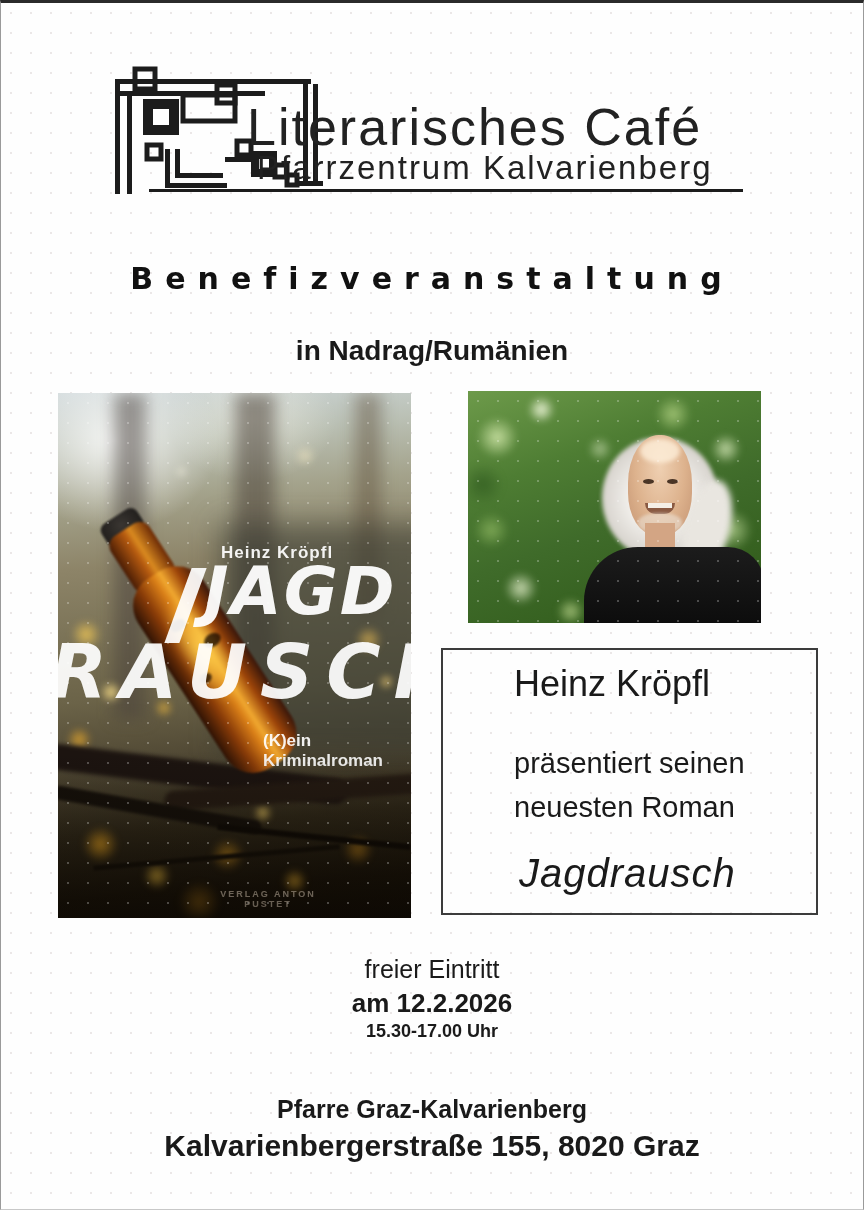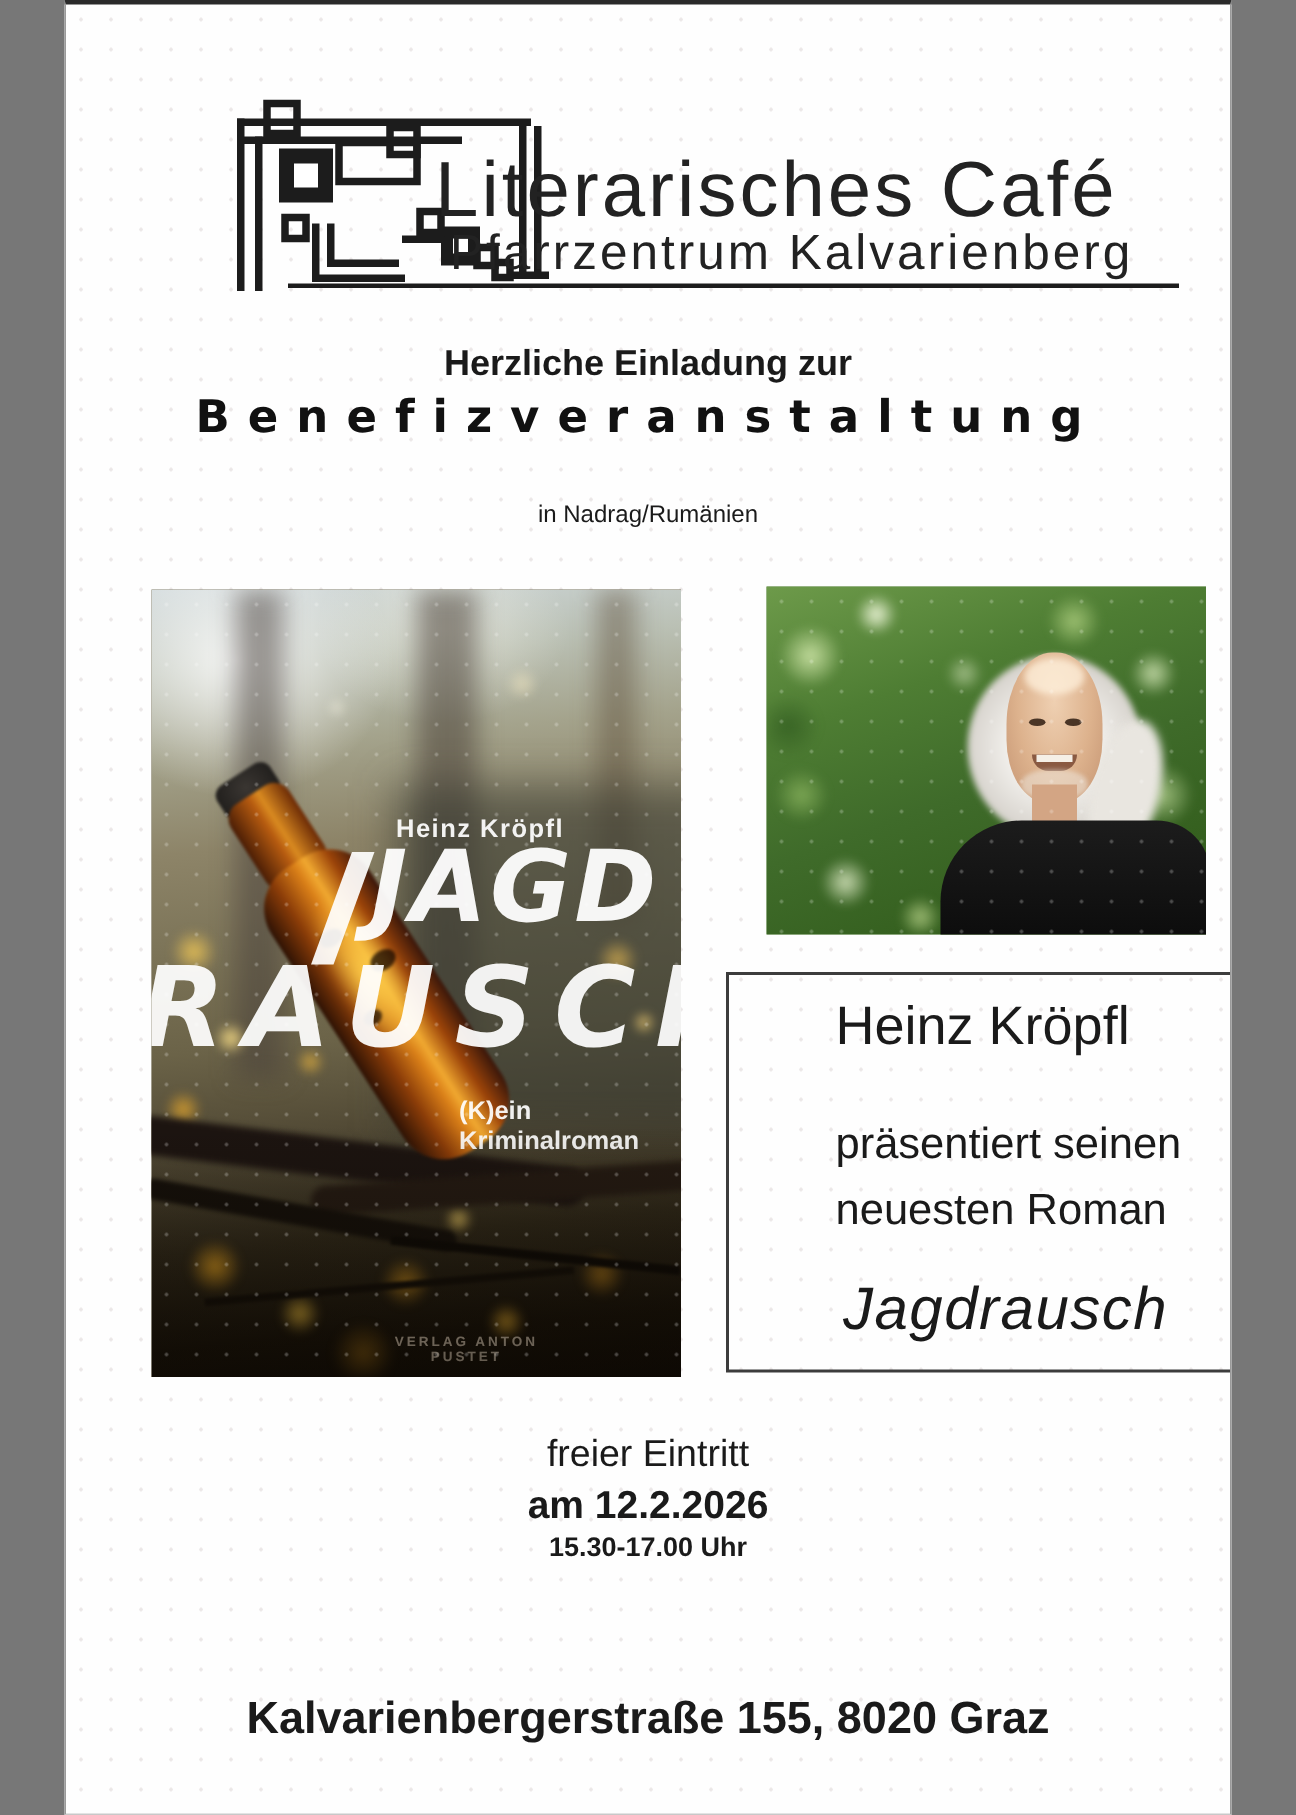--- a/index.html
+++ b/index.html
@@ -1,17 +1,17 @@
 <!DOCTYPE html>
 <html><head>
 <meta charset="utf-8">
 <style>
   html,body{margin:0;padding:0;background:#777;}
   .page{
-    position:relative; width:778px; height:1210px; margin:0 auto;
+    position:relative; width:864px; height:1210px; margin:0 auto;
     background:#fefefe;
     background-image:radial-gradient(circle, rgba(160,140,140,0.20) 1px, transparent 1.4px);
     background-size:20px 20px;
     border-top:3px solid #2a2a2a;
     border-left:1px solid #9a9a9a;
     border-right:1px solid #9a9a9a;
     border-bottom:1px solid #c8c8c8;
     box-sizing:border-box;
     font-family:"Liberation Sans", sans-serif;
     color:#1a1a1a; overflow:hidden;
@@ -21,21 +21,21 @@
 
   
   .logo-title{left:246px; top:94px; font-size:52px; letter-spacing:2px; font-weight:400; color:#222;}
   .logo-subtitle{left:256px; top:146px; font-size:33px; letter-spacing:2px; font-weight:400; color:#222;}
   .logo-underline{left:148px; top:186px; width:594px; height:3px; background:#1c1c1c;}
 
   
   .inv1{top:226px; font-size:24px; font-weight:700;}
   .inv2{top:258px; font-size:30px; font-weight:700; font-family:"DejaVu Sans", sans-serif; letter-spacing:12px; color:#111;}
   .inv3{top:298px; font-size:24px; font-weight:700;}
-  .inv4{top:332px; font-size:16px; font-weight:400;}
+  .inv4{top:332px; font-size:28px; font-weight:700;}
 
   
   .cover{left:57px; top:390px; width:353px; height:525px; overflow:hidden; background:#6b6348;}
   .cover > div{position:absolute;}
   .cv-base{inset:0;
     background:linear-gradient(175deg,#cdd6d8 0%,#bac0b4 10%,#a4a38c 20%,#8d8468 32%,#7a7256 45%,#6b6348 56%,#4f4733 68%,#2e2718 80%,#191309 92%,#120d06 100%);}
   .cv-haze{inset:0;
     background:radial-gradient(ellipse 150px 130px at 16% 9%, rgba(255,255,255,0.85), rgba(255,255,255,0) 70%),
                radial-gradient(ellipse 120px 90px at 55% 5%, rgba(255,252,240,0.5), rgba(255,255,255,0) 70%);}
   .cv-trunk1{left:16%; top:0; width:32px; height:62%; background:rgba(70,62,58,0.50); filter:blur(8px);}
@@ -168,21 +168,20 @@
       <rect x="34" y="80" width="14" height="14"></rect>
       <rect x="124" y="76" width="14" height="14"></rect>
       <rect x="162" y="100" width="12" height="12"></rect>
       <rect x="174" y="110" width="10" height="10"></rect>
     </g>
   </svg>
   <div class="abs logo-title">Literarisches Café</div>
   <div class="abs logo-subtitle">Pfarrzentrum Kalvarienberg</div>
   <div class="abs logo-underline"></div>
 
-  <div class="abs ctr inv1">Herzliche Einladung zur</div>
   <div class="abs ctr inv2">Benefizveranstaltung</div>
   <div class="abs ctr inv4">in Nadrag/Rumänien</div>
 
   <div class="abs cover">
     <div class="cv-base"></div>
     <div class="cv-haze"></div>
     <div class="cv-trunk1"></div>
     <div class="cv-trunk2"></div>
     <div class="cv-trunk3"></div>
     <div class="cv-slab"></div>
@@ -232,15 +231,16 @@
   <div class="abs ann-box"></div>
   <div class="abs ann-name">Heinz Kröpfl</div>
   <div class="abs ann-l1">präsentiert seinen</div>
   <div class="abs ann-l2">neuesten Roman</div>
   <div class="abs ann-title">Jagdrausch</div>
 
   <div class="abs ctr ev-adm">freier Eintritt</div>
   <div class="abs ctr ev-date">am 12.2.2026</div>
   <div class="abs ctr ev-time">15.30-17.00 Uhr</div>
 
+  <div class="abs ctr ven-name">Pfarre Graz-Kalvarienberg</div>
   <div class="abs ctr ven-addr">Kalvarienbergerstraße 155, 8020 Graz</div>
 
 </div>
 
 </body></html>

